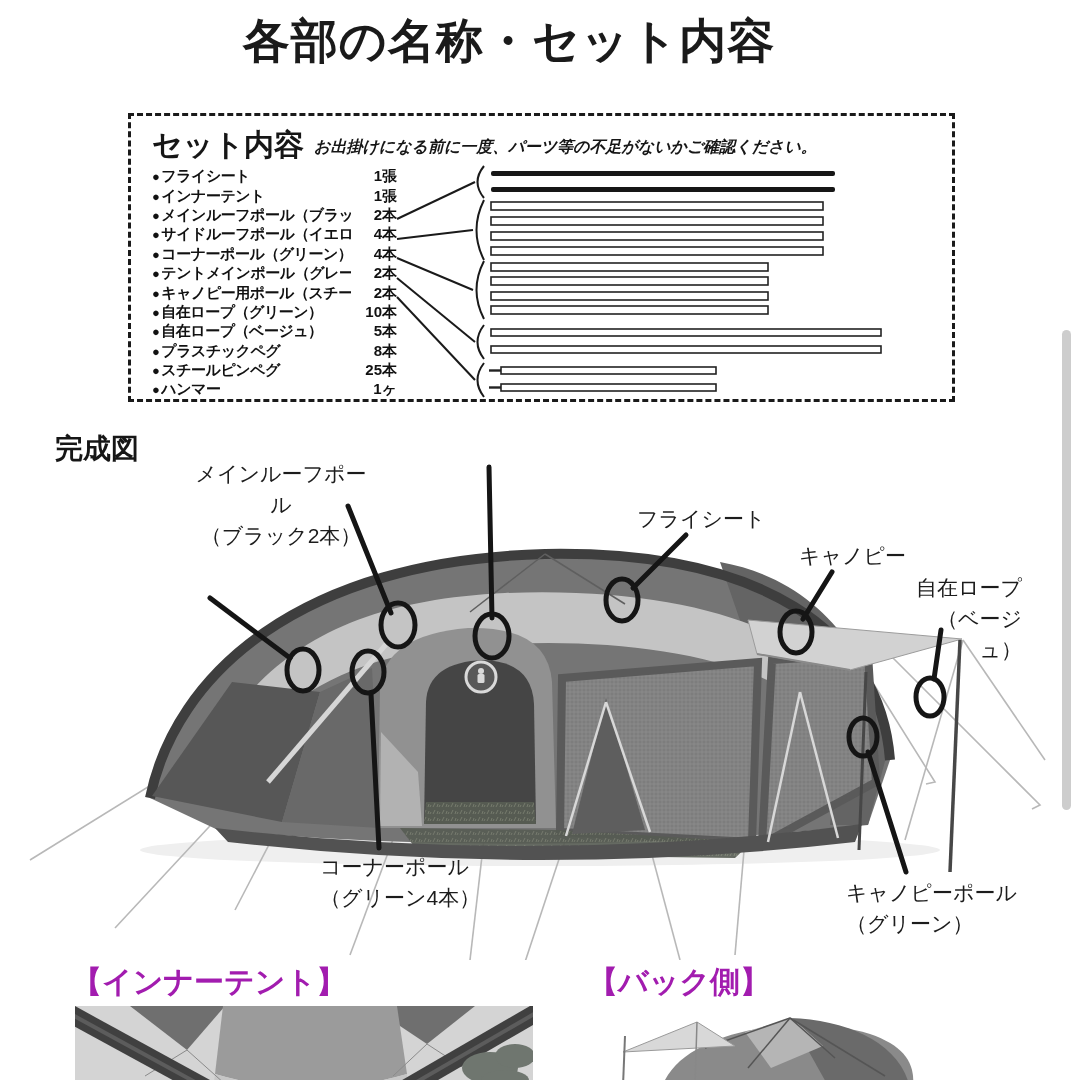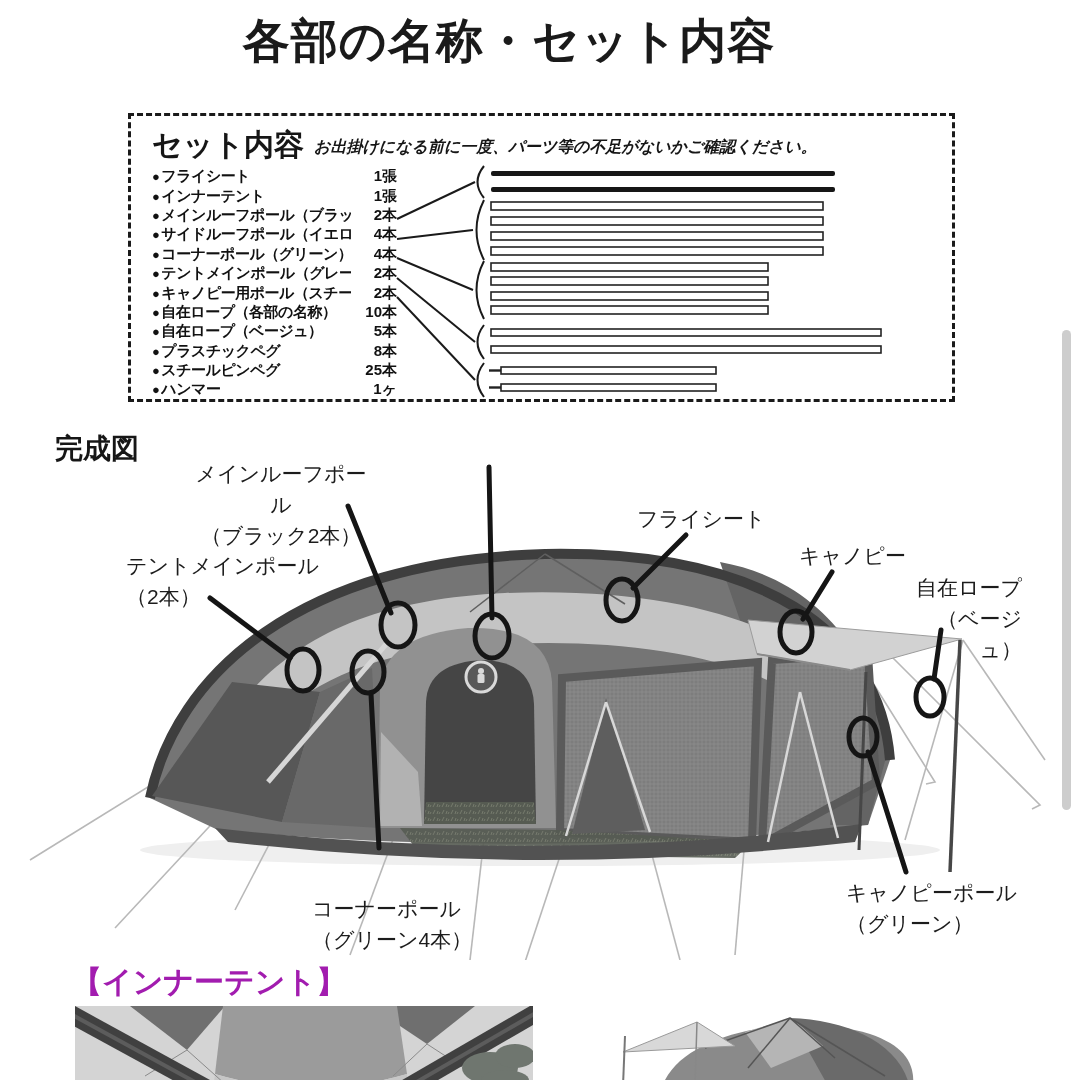--- a/index.html
+++ b/index.html
@@ -73,21 +73,21 @@
           <span class="part-name">テントメインポール（グレー）</span>
           <span class="part-qty">2本</span>
         </li>
       <li class="part-row">
           <span class="part-bullet">●</span>
           <span class="part-name">キャノピー用ポール（スチールグリーン）</span>
           <span class="part-qty">2本</span>
         </li>
       <li class="part-row">
           <span class="part-bullet">●</span>
-          <span class="part-name">自在ロープ（各部の名称）</span>
+          <span class="part-name">自在ロープ（グリーン）</span>
           <span class="part-qty">10本</span>
         </li>
       <li class="part-row">
           <span class="part-bullet">●</span>
           <span class="part-name">自在ロープ（ベージュ）</span>
           <span class="part-qty">5本</span>
         </li>
       <li class="part-row">
           <span class="part-bullet">●</span>
           <span class="part-name">プラスチックペグ</span>
@@ -251,29 +251,28 @@
       </g>
     </svg>
 
     
     <div class="fig-label" style="left:185px;top:28px;width:192px;text-align:center;">メインルーフポール
 （ブラック2本）</div>
     <div class="fig-label" style="left:637px;top:73px;">フライシート</div>
     <div class="fig-label" style="left:799px;top:110px;">キャノピー</div>
     <div class="fig-label" style="left:898px;top:142px;width:124px;text-align:right;">自在ロープ
 （ベージュ）</div>
-    <div class="fig-label" style="left:126px;top:120px;">テントメインポール
-（2本）</div>
-    <div class="fig-label" style="left:312px;top:421px;margin-top:42px;">コーナーポール
+    <div class="fig-label" style="left:320px;top:421px;">コーナーポール
 （グリーン4本）</div>
     <div class="fig-label" style="left:846px;top:447px;">キャノピーポール
 （グリーン）</div>
   </div>
 
   <div class="sec-heading" style="left:72px;top:962px;">【インナーテント】</div>
+  <div class="sec-heading" style="left:588px;top:962px;">【バック側】</div>
 
   <div class="photo" style="left:75px;top:1006px;width:458px;height:74px;background:#d4d4d4;">
     <svg width="458" height="160" viewBox="0 0 458 160">
       <rect width="458" height="160" fill="#d4d4d4"></rect>
       <path d="M55,0 L150,0 L112,44 Z" fill="#6f6f6f"></path>
       <path d="M295,0 L400,0 L352,38 Z" fill="#6f6f6f"></path>
       <path d="M148,0 L322,0 L332,68 Q235,96 140,68 Z" fill="#9b9b9b"></path>
       <path d="M140,68 Q235,96 332,68 L334,84 Q235,112 138,84 Z" fill="#c6c6c6"></path>
       <g stroke="#8a8a8a" stroke-width="1" fill="none">
         <path d="M112,44 L70,70"></path>

